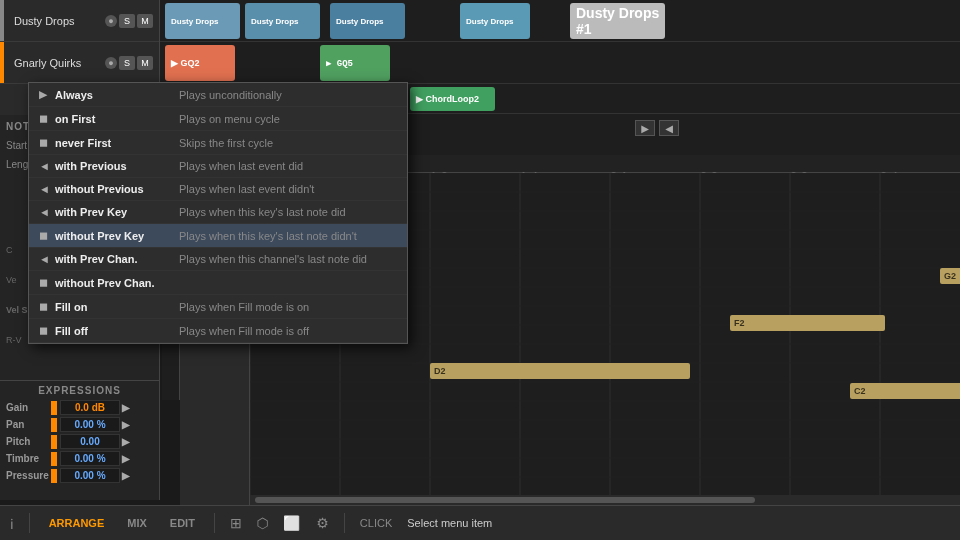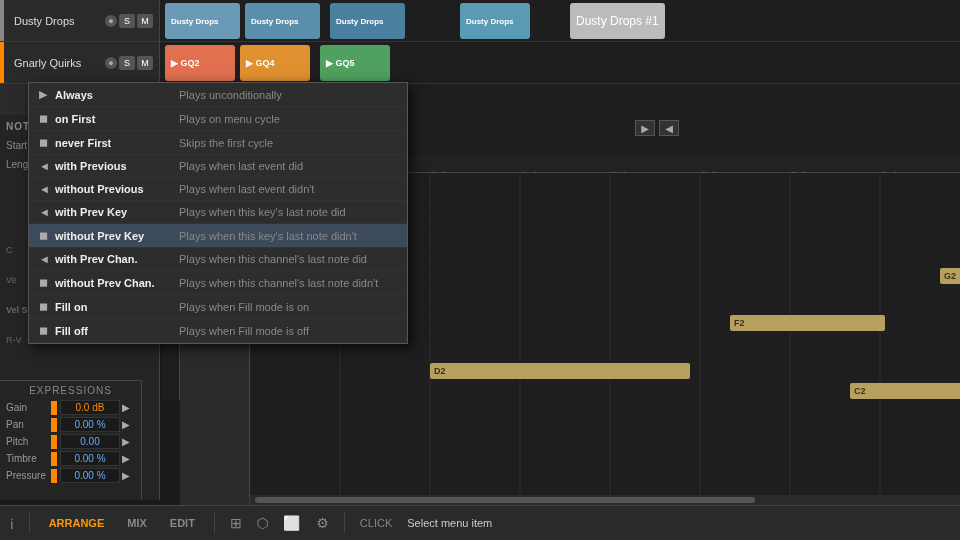--- a/index.html
+++ b/index.html
@@ -155,26 +155,27 @@
       color: #888;
       font-size: 11px;
       margin-left: 4px;
     }
 
     
     .expressions-panel {
       position: absolute;
       top: 380px;
       left: 0;
-      width: 142px;
+      width: 160px;
       height: 120px;
       background: #242424;
       border-right: 1px solid #444;
       border-top: 1px solid #444;
       padding: 4px 6px;
+      font-weight: bold;
     }
 
     .expressions-title {
       font-size: 10px;
       color: #888;
       letter-spacing: 1px;
       text-align: center;
       margin-bottom: 4px;
     }
 
@@ -449,36 +450,41 @@
       <div class="arr-clip" style="left: 85px; width: 75px; background: rgb(90, 143, 171); color: rgb(255, 255, 255); font-size: 9px;">
         <span style="font-size:8px;font-weight:bold;">Dusty Drops</span>
       </div>
       <div class="arr-clip" style="left: 170px; width: 75px; background: rgb(75, 127, 160); color: rgb(255, 255, 255); font-size: 9px;">
         <span style="font-size:8px;font-weight:bold;">Dusty Drops</span>
       </div>
       <div class="arr-clip" style="left: 300px; width: 70px; background: rgb(90, 154, 181); color: rgb(255, 255, 255); font-size: 9px;">
         <span style="font-size:8px;font-weight:bold;">Dusty Drops</span>
       </div>
       <div class="arr-clip" style="left: 410px; width: 95px; background: rgb(187, 187, 187); color: rgb(255, 255, 255); font-size: 9px;">
-        <span style="font-size:12px;font-weight:normal;">Dusty Drops #1</span>
+        <span style="font-size:14px;font-weight:bold;">Dusty Drops #1</span>
       </div>
     </div>
 
   <div class="arr-track-row">
   <div class="arr-clip" style="left: 5px; width: 70px; background: rgb(224, 112, 80); color: rgb(255, 255, 255);">
         <span style="font-size:9px;font-weight:bold;">▶ GQ2</span>
       </div>
-      <div class="arr-clip" style="left: 80px; width: 70px; background: rgb(224, 144, 48); color: rgb(255, 255, 255);">
-        <span style="font-size:9px;font-weight:bold;">▶ GQ4</span>
-      </div>
       <div class="arr-clip" style="left: 160px; width: 70px; background: rgb(80, 160, 96); color: rgb(255, 255, 255);">
-        <span style="font-size:9px;font-weight:bold;">▶ GQ5</span>
-      </div>
-    </div>
-
+        <span style="font-size:9px;font-weight:bold;font-family:Liberation Mono, monospace;">▶ GQ5</span>
+      </div>
+    </div>
+
+  <div class="arr-track-row" style="height:30px;">
+  <div class="arr-clip" style="left: 160px; width: 85px; background: rgb(64, 160, 96); color: rgb(255, 255, 255); height: 24px; top: 3px;">
+        <span style="font-size:9px;font-weight:bold;">▶ ChordLoop2</span>
+      </div>
+      <div class="arr-clip" style="left: 250px; width: 85px; background: rgb(64, 160, 96); color: rgb(255, 255, 255); height: 24px; top: 3px;">
+        <span style="font-size:9px;font-weight:bold;">▶ ChordLoop2</span>
+      </div>
+    </div>
 </div>
 
 <div class="track-header-area">
 
   <div class="track-row">
     <div class="track-color-bar" style="background:#888;"></div>
     <span class="track-name" style="padding-left:8px;">Dusty Drops</span>
     <button class="track-btn btn-circle">●</button>
     <button class="track-btn btn-s">S</button>
     <button class="track-btn btn-m">M</button>
@@ -593,21 +599,20 @@
     <span class="item-desc">Plays when this key's last note didn't</span>
   </div>
     <div class="dropdown-item">
     <span class="icon">◄</span>
     <span class="item-name">with Prev Chan.</span>
     <span class="item-desc">Plays when this channel's last note did</span>
   </div>
     <div class="dropdown-item">
     <span class="icon">◼</span>
     <span class="item-name">without Prev Chan.</span>
-    <span class="item-desc">Plays when this channel's last note didn't</span>
   </div>
     <div class="dropdown-item">
     <span class="icon">◼</span>
     <span class="item-name">Fill on</span>
     <span class="item-desc">Plays when Fill mode is on</span>
   </div>
     <div class="dropdown-item">
     <span class="icon">◼</span>
     <span class="item-name">Fill off</span>
     <span class="item-desc">Plays when Fill mode is off</span>

